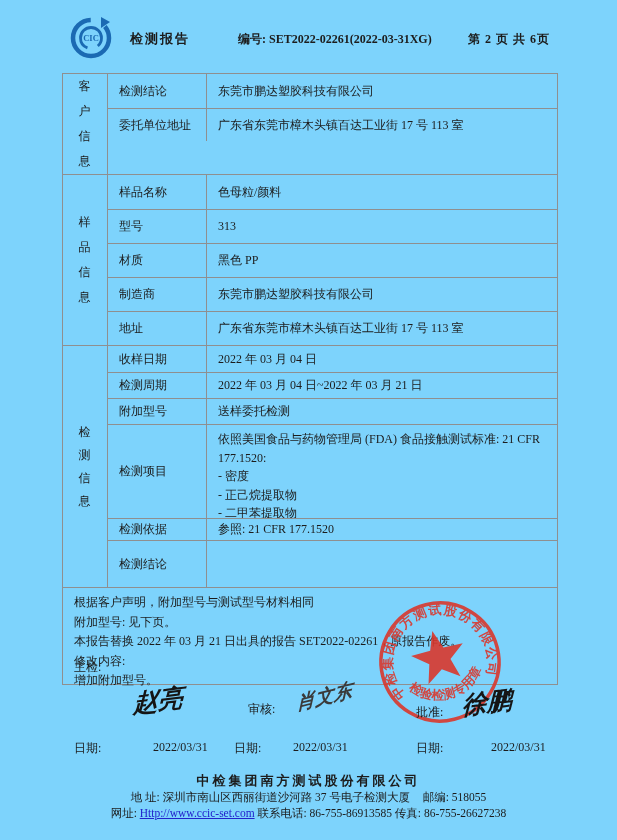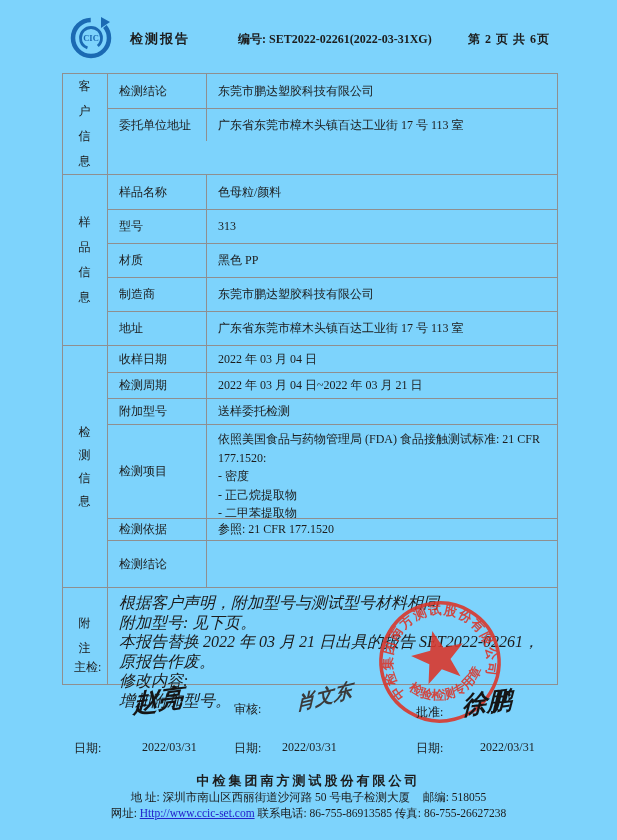--- a/index.html
+++ b/index.html
@@ -18,28 +18,28 @@
   .section + .section { border-top:1px solid #8f8f8f; }
   .group-cell { width:44px; min-width:44px; border-right:1px solid #8f8f8f; display:flex; align-items:center; justify-content:center; font-size:12px; }
   .group-cell .gtxt { width:2em; word-break:break-all; text-align:center; line-height:25px; letter-spacing:1px; }
   .rows { flex:1; display:flex; flex-direction:column; }
   .row { display:flex; }
   .row + .row { border-top:1px solid #8f8f8f; }
   .label-cell { width:99px; min-width:99px; border-right:1px solid #8f8f8f; padding-left:11px; display:flex; align-items:center; font-size:12px; box-sizing:border-box; }
   .value-cell { flex:1; padding-left:11px; padding-right:8px; display:flex; align-items:center; font-size:12px; box-sizing:border-box; }
   .value-cell.multi { display:block; padding-top:5px; line-height:18.5px; }
   .value-cell.conclusion { display:block; padding-top:3px; line-height:15.5px; font-size:11.5px; text-align:justify; }
-  .note-cell { flex:1; padding:5px 12px 0 11px; font-size:16px; line-height:19.5px; box-sizing:border-box;font-style:italic; }
+  .note-cell { flex:1; padding:5px 12px 0 11px; font-size:12px; line-height:19.5px; box-sizing:border-box; }
 
   
   .sig-label { position:absolute; font-size:12px; }
   .sig-name { position:absolute; font-size:25px; font-style:italic; font-weight:bold; color:#151515; transform:rotate(-7deg) skewX(-8deg); white-space:nowrap; }
   .sig-name.small { font-size:19px; transform:rotate(-14deg) skewX(-14deg); color:#3a3a3a; }
   .date-label { position:absolute; font-size:12px; }
-  .date-value { position:absolute; font-size:12px; }
+  .date-value { position:absolute; font-size:12px;margin-left:11px; }
 
   
   .stamp { position:absolute; left:360px; top:582px; width:160px; height:160px; transform:rotate(-14deg); opacity:.88; pointer-events:none; }
 
   
   .footer { position:absolute; left:0; width:617px; text-align:center; }
   .footer-company { top:772px; font-size:13px; font-weight:bold; letter-spacing:3px; }
   .footer-addr { top:790px; font-size:11.5px; }
   .footer-web { top:806px; font-size:11.5px; }
   .footer a { color:#2222cc; text-decoration:underline; }
@@ -137,23 +137,20 @@
           <div class="label-cell">检测依据</div>
           <div class="value-cell">参照: 21 CFR 177.1520</div>
         </div>
         <div class="row" style="height:46px">
           <div class="label-cell">检测结论</div>
         </div>
       </div>
     </div>
 
     <div class="section" style="height:96px">
-      <div class="group-cell">
-          <div class="gtxt">附注</div>
-        </div>
       <div class="note-cell">
         <div>根据客户声明，附加型号与测试型号材料相同</div>
         <div>附加型号: 见下页。</div>
         <div>本报告替换 2022 年 03 月 21 日出具的报告 SET2022-02261，原报告作废。</div>
         <div>修改内容:</div>
         <div>增加附加型号。</div>
       </div>
     </div>
   </div>
 
@@ -167,36 +164,36 @@
     <text font-size="13" font-weight="bold" fill="#dc3428" font-family="Liberation Serif, serif">
       <textPath href="#ringPath" startOffset="0" textLength="200" lengthAdjust="spacing">中检集团南方测试股份有限公司</textPath>
     </text>
     <text font-size="12.5" font-weight="bold" fill="#dc3428" font-family="Liberation Serif, serif">
       <textPath href="#bannerPath" startOffset="2">检验检测专用章</textPath>
     </text>
   </svg>
 
   <div class="sig-label" style="left:74px; top:659px">主检:</div>
   <div class="sig-name" style="left:133px; top:684px">赵亮</div>
-  <div class="sig-label" style="left:234px; top:701px">审核:</div>
+  <div class="sig-label" style="left:248px; top:701px">审核:</div>
   <div class="sig-name small" style="left:296px; top:684px">肖文东</div>
   <div class="sig-label" style="left:416px; top:704px">批准:</div>
   <div class="sig-name" style="left:462px; top:686px">徐鹏</div>
 
   <div class="date-label" style="left:74px; top:740px">日期:</div>
   <div class="date-value" style="left:142px; top:740px">2022/03/31</div>
   <div class="date-label" style="left:234px; top:740px">日期:</div>
   <div class="date-value" style="left:282px; top:740px">2022/03/31</div>
   <div class="date-label" style="left:416px; top:740px">日期:</div>
   <div class="date-value" style="left:480px; top:740px">2022/03/31</div>
 
   <div class="footer footer-company">中检集团南方测试股份有限公司</div>
   <div class="footer footer-addr">
     <span>地  址:</span>
-    <span>深圳市南山区西丽街道沙河路 50 号电子检测大厦</span><span class="sp"></span>
+    <span>深圳市南山区西丽街道沙河路 37 号电子检测大厦</span><span class="sp"></span>
     <span>邮编:</span>
     <span>518055</span>
   </div>
   <div class="footer footer-web">
     <span>网址:</span>
     <a href="#">Http://www.ccic-set.com</a>
     <span>联系电话:</span>
     <span>86-755-86913585</span>
     <span>传真:</span>
     <span>86-755-26627238</span>

